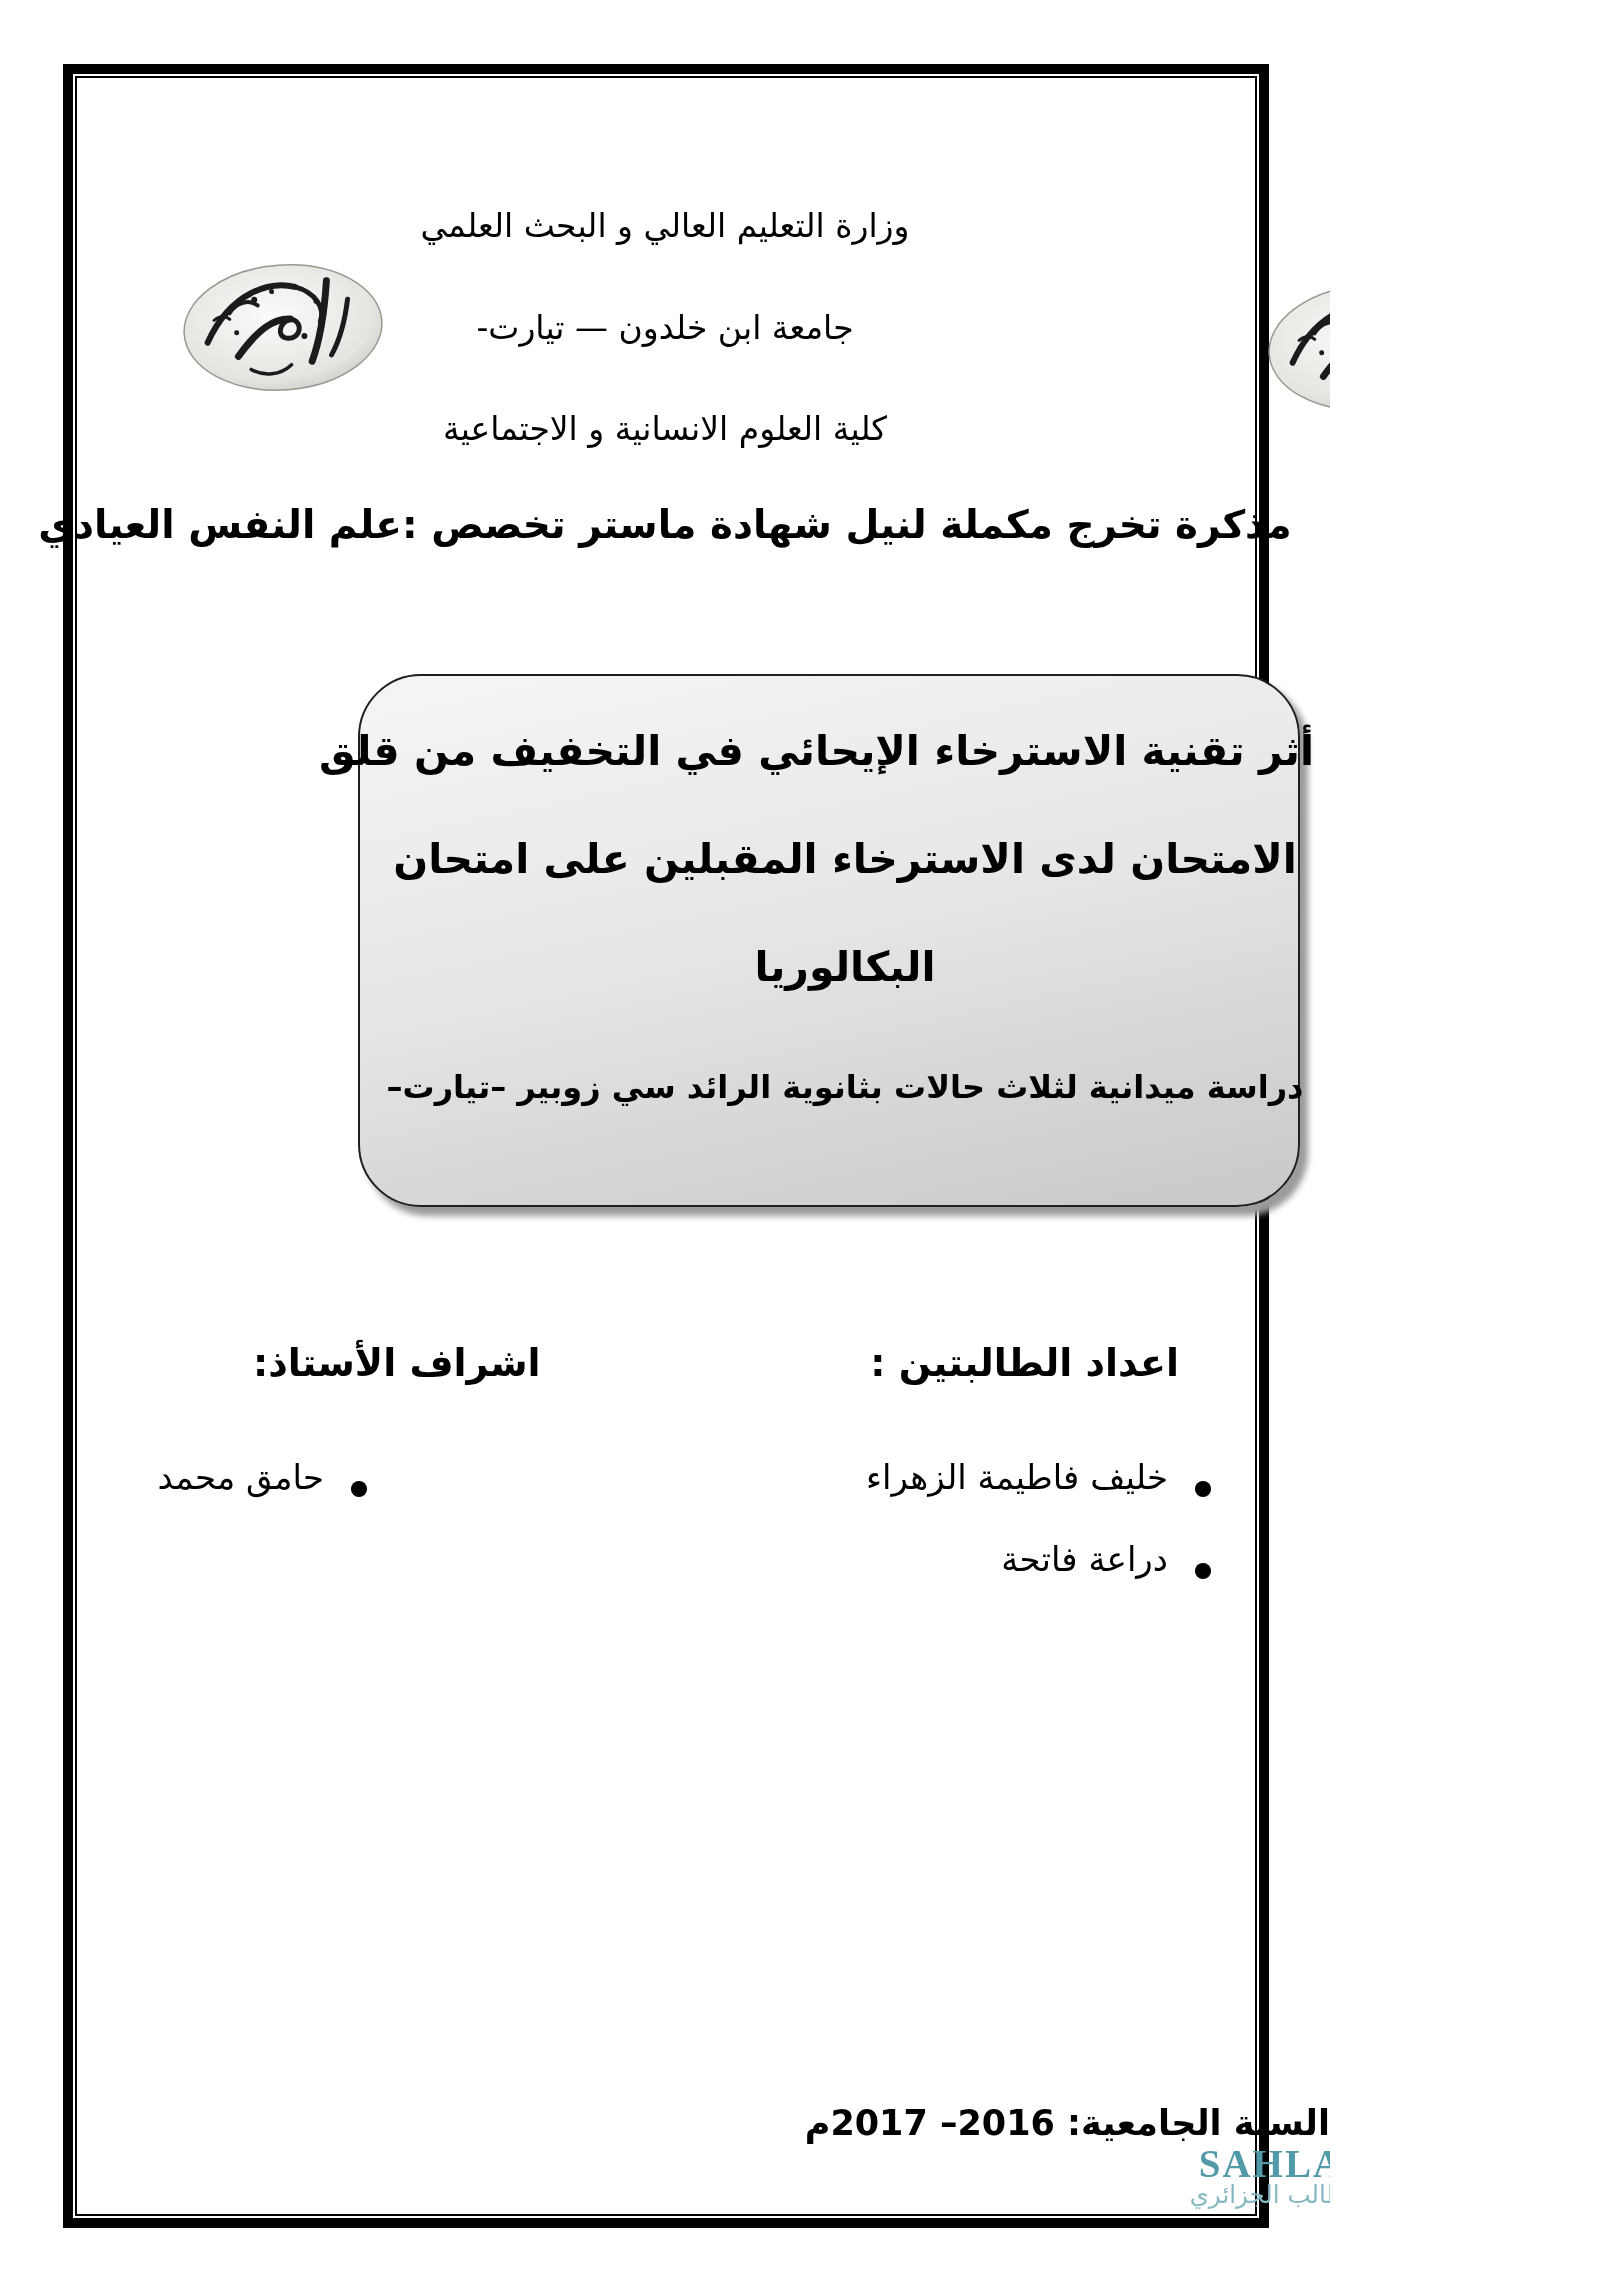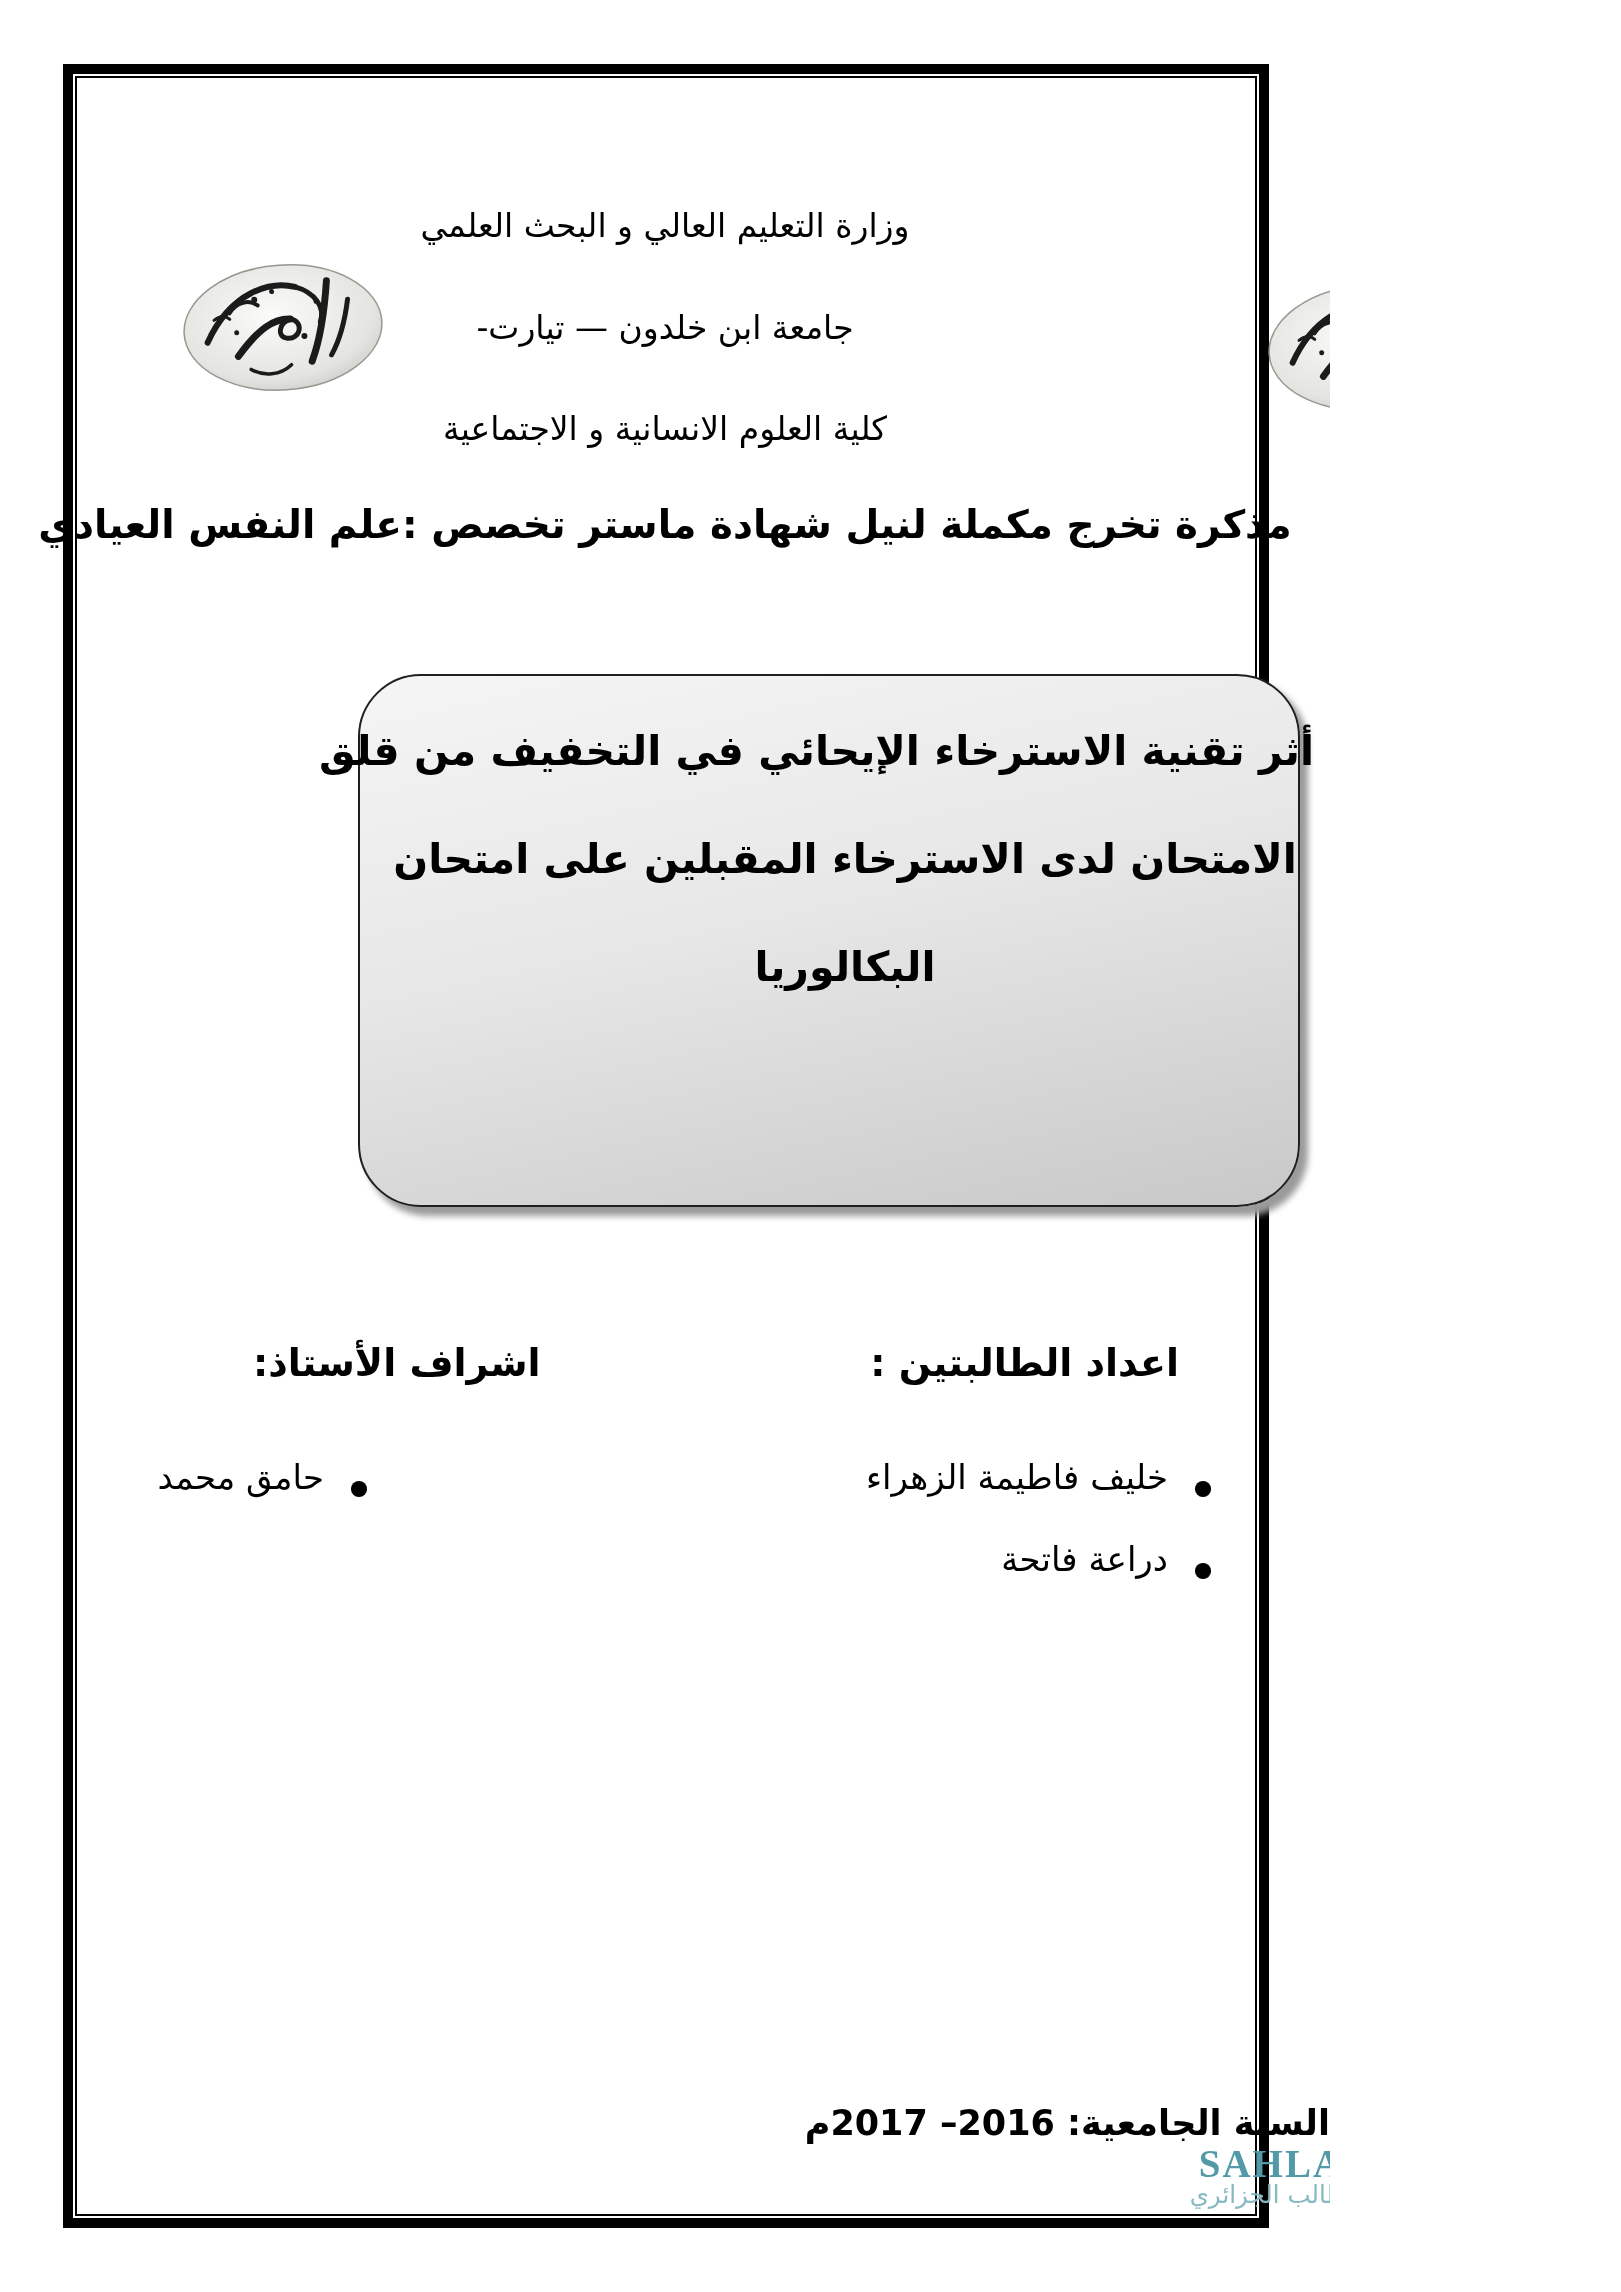--- a/index.html
+++ b/index.html
@@ -160,20 +160,21 @@
       </g>
     </svg>
   </div>
 
   <div class="center-line thesis-type">مذكرة تخرج مكملة لنيل شهادة ماستر تخصص :علم النفس العيادي</div>
 
   <div class="title-box">
     <div class="box-line t1">أثر تقنية الاسترخاء الإيحائي في التخفيف من قلق</div>
     <div class="box-line t2">الامتحان لدى الاسترخاء المقبلين على امتحان</div>
     <div class="box-line t3">البكالوريا</div>
+    <div class="box-line t-sub">دراسة ميدانية لثلاث حالات بثانوية الرائد سي زوبير –تيارت–</div>
   </div>
 
   <div class="people-header students-header">اعداد الطالبتين :</div>
   <div class="bullet-row student-1">
     <span class="dot"></span>
     <span>خليف فاطيمة الزهراء</span>
   </div>
   <div class="bullet-row student-2">
     <span class="dot"></span>
     <span>دراعة فاتحة</span>

